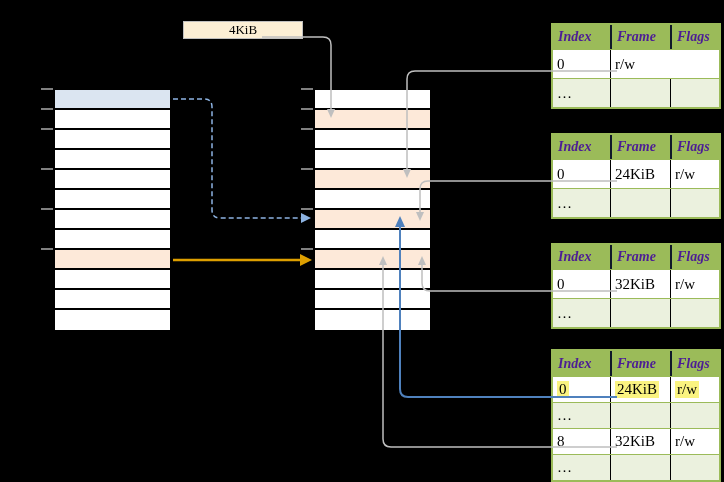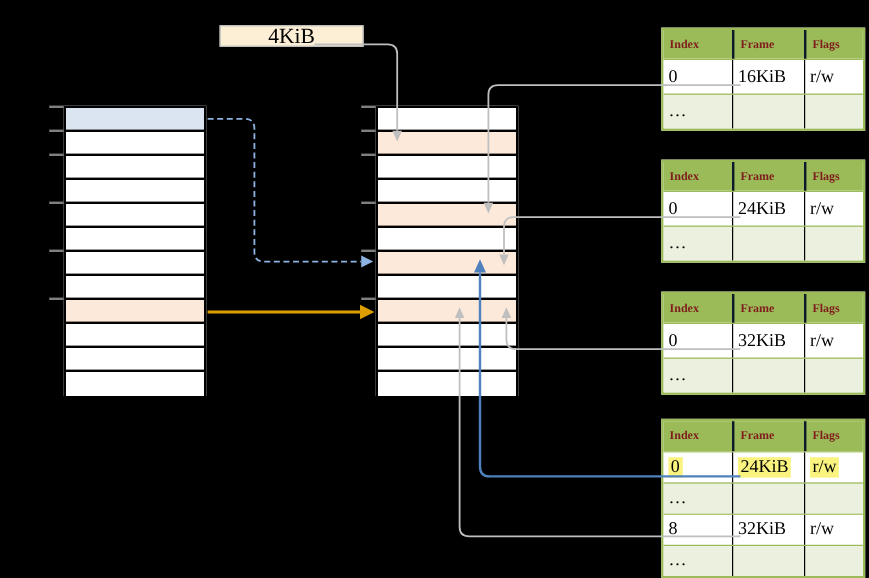--- a/index.html
+++ b/index.html
@@ -13,29 +13,29 @@
   .mem-row:last-child{border-bottom:none;}
   .row-blue{background:var(--row-blue);}
   .row-orange{background:var(--row-orange);}
   #virtual-col{left:53px;top:88px;height:242px;}
   #physical-col{left:313px;top:88px;height:242px;}
 
   
   .size-label{position:absolute;left:183px;top:21px;width:120px;height:18px;
     background:var(--label-cream);border:1px solid #bfbfbf;box-sizing:border-box;
     display:flex;align-items:center;justify-content:center;
-    font-size:18px;color:#000;}
+    font-size:13px;color:#000;}
 
   
   .ptable{position:absolute;left:551px;width:170px;border:2px solid var(--table-header-green);
     box-sizing:border-box;background:#fff;}
   .t-head{display:grid;grid-template-columns:57px 60px 53px;height:24px;
     background:var(--table-header-green);}
   .t-hcell{display:flex;align-items:center;padding-left:5px;box-sizing:border-box;
-    color:#7f1d1d;font-weight:bold;font-size:10px;}
+    color:#4c1d95;font-weight:bold;font-size:14px;font-style:italic;}
   .t-hcell + .t-hcell{border-left:2px solid #0f172a;}
   .t-row{display:grid;grid-template-columns:57px 60px 53px;height:28px;background:#fff;
     border-top:1px solid var(--table-header-green);}
   .t-row:first-of-type{border-top:none;}
   .t-row-alt{background:var(--table-row-green);}
   .t-cell{display:flex;align-items:center;padding-left:4px;box-sizing:border-box;
     color:#000;font-size:15px;}
   .t-cell + .t-cell{border-left:1px solid #000;}
   .compact .t-head{height:25px;}
   .compact .t-row{height:25px;}
@@ -84,21 +84,20 @@
     </div>
 
   <div class="ptable" style="top:23px">
       <div class="t-head">
         <div class="t-hcell">Index</div>
         <div class="t-hcell">Frame</div>
         <div class="t-hcell">Flags</div>
       </div>
       <div class="t-row">
         <div class="t-cell">0</div>
-        <div class="t-cell">16KiB</div>
         <div class="t-cell">r/w</div>
       </div>
       <div class="t-row t-row-alt">
         <div class="t-cell">…</div>
         <div class="t-cell"></div>
         <div class="t-cell"></div>
       </div>
     </div>
   <div class="ptable" style="top:133px">
       <div class="t-head">

